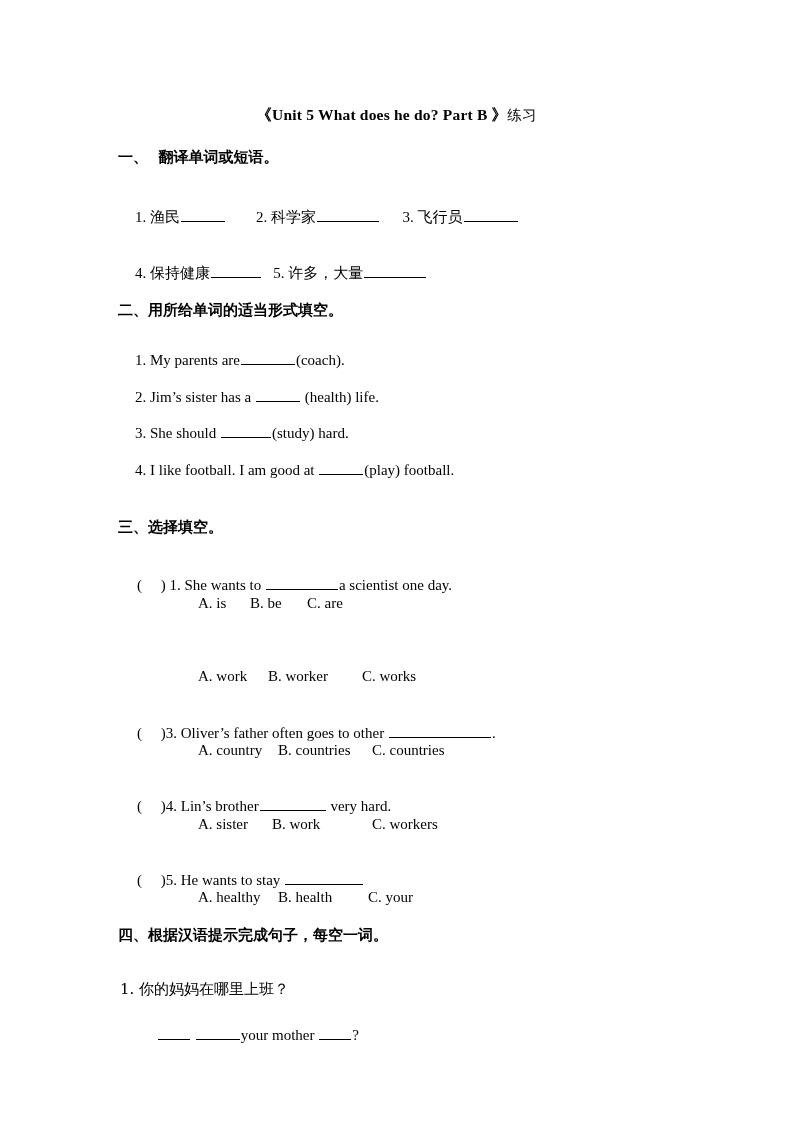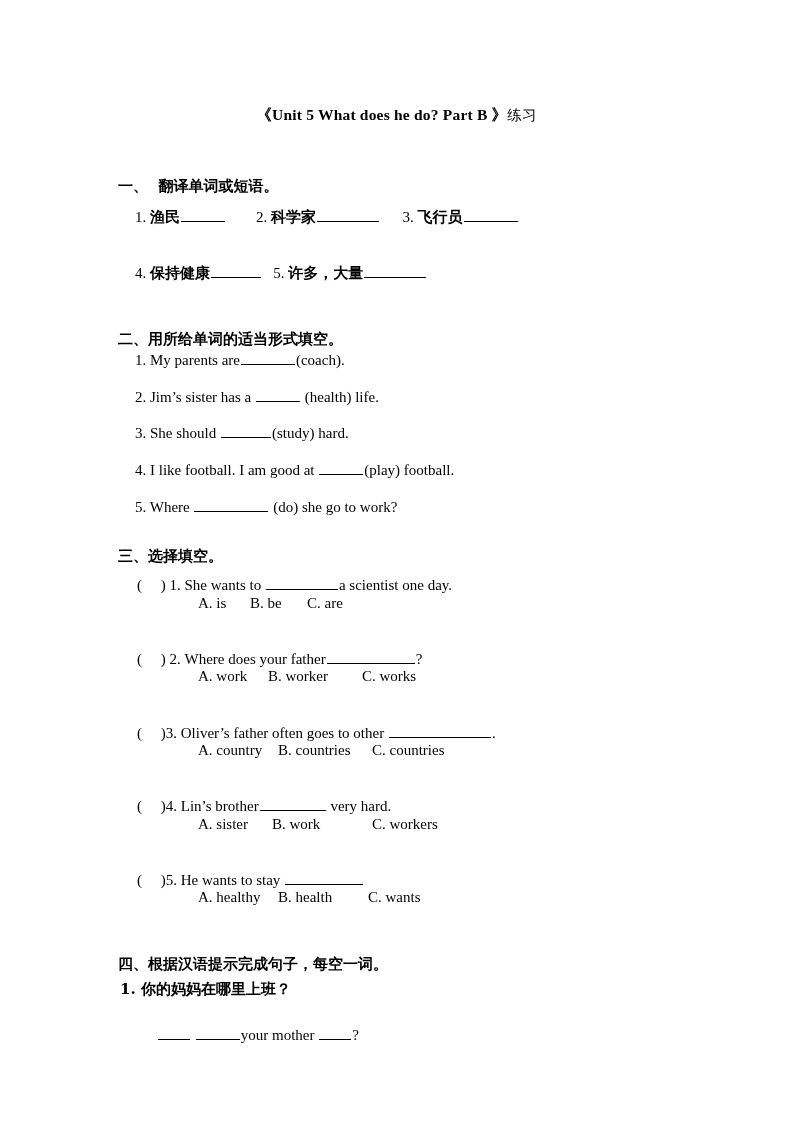--- a/index.html
+++ b/index.html
@@ -39,31 +39,29 @@
     font-family: "DejaVu Sans", "Liberation Sans", sans-serif;
     font-size: 14.5px;
   }
   .sec-head {
     position: absolute;
     left: 118px;
     font-weight: bold;
     font-size: 15px;
     font-family: "DejaVu Sans", "Liberation Sans", sans-serif;
     white-space: pre;
-    margin-top: 29px;
   }
   .line {
     position: absolute;
     left: 120px;
     font-size: 15px;
     white-space: pre;
   }
   .line.cn, .cntext {
     font-family: "DejaVu Serif", "Liberation Serif", serif;
-    font-weight: bold;
   }
   .opt {
     position: absolute;
     font-size: 15px;
     white-space: pre;
   }
   .blank {
     display: inline-block;
     border-bottom: 1px solid #000000;
     height: 0.95em;
@@ -105,36 +103,30 @@
   </div>
 
   <div class="line" style="top:406px">
     <span>3. She should </span><span class="blank" style="width:50px"></span><span>(study) hard.</span>
   </div>
 
   <div class="line" style="top:443px">
     <span>4. I like football. I am good at </span><span class="blank" style="width:44px"></span><span>(play) football.</span>
   </div>
 
-  <div class="line" style="top:480px">
-    <span>5. Where </span><span class="blank" style="width:74px"></span><span> (do) she go to work?</span>
-  </div>
 
   <div class="sec-head" style="top:518px">三、选择填空。</div>
 
   <div class="line" style="left:122px;top:558px">
     <span class="mark-paren">(     ) 1. </span><span>She wants to </span><span class="blank" style="width:72px"></span><span>a scientist one day.</span>
   </div>
   <div class="opt" style="left:198px;top:595px">A. is</div>
   <div class="opt" style="left:250px;top:595px">B. be</div>
   <div class="opt" style="left:307px;top:595px">C. are</div>
 
-  <div class="line" style="left:122px;top:632px">
-    <span class="mark-paren">(     ) 2. </span><span>Where does your father</span><span class="blank" style="width:88px"></span><span>?</span>
-  </div>
   <div class="opt" style="left:198px;top:668px">A. work</div>
   <div class="opt" style="left:268px;top:668px">B. worker</div>
   <div class="opt" style="left:362px;top:668px">C. works</div>
 
   <div class="line" style="left:122px;top:706px">
     <span class="mark-paren">(     )3. </span><span>Oliver’s father often goes to other </span><span class="blank" style="width:102px"></span><span>.</span>
   </div>
   <div class="opt" style="left:198px;top:742px">A. country</div>
   <div class="opt" style="left:278px;top:742px">B. countries</div>
   <div class="opt" style="left:372px;top:742px">C. countries</div>
@@ -144,21 +136,21 @@
   </div>
   <div class="opt" style="left:198px;top:816px">A. sister</div>
   <div class="opt" style="left:272px;top:816px">B. work</div>
   <div class="opt" style="left:372px;top:816px">C. workers</div>
 
   <div class="line" style="left:122px;top:853px">
     <span class="mark-paren">(     )5. </span><span>He wants to stay </span><span class="blank" style="width:78px"></span>
   </div>
   <div class="opt" style="left:198px;top:889px">A. healthy</div>
   <div class="opt" style="left:278px;top:889px">B. health</div>
-  <div class="opt" style="left:368px;top:889px">C. wants</div>
+  <div class="opt" style="left:368px;top:889px">C. your</div>
 
   <div class="sec-head" style="top:926px">四、根据汉语提示完成句子，每空一词。</div>
 
   <div class="line cn" style="top:980px">1. 你的妈妈在哪里上班？</div>
 
   <div class="line" style="left:142px;top:1008px">
     <span class="blank" style="width:32px"></span><span> </span><span class="blank" style="width:44px"></span><span>your mother </span><span class="blank" style="width:32px"></span><span>?</span>
   </div>
 
 </div>

